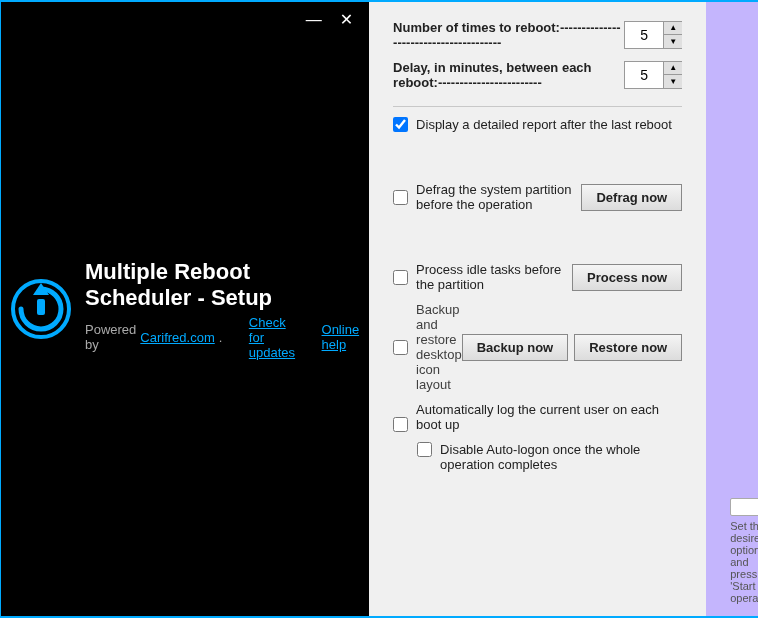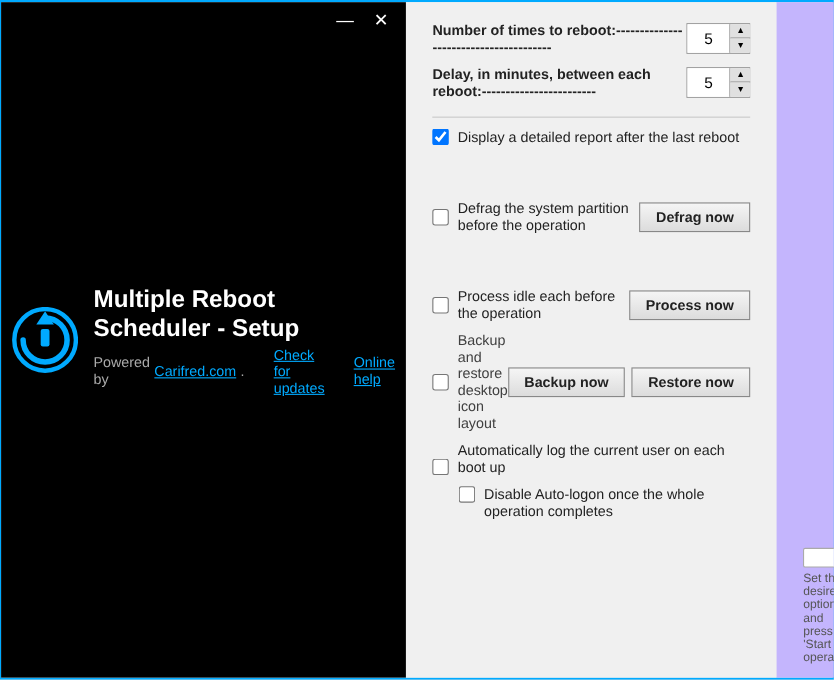--- a/index.html
+++ b/index.html
@@ -336,21 +336,21 @@
     </div>
 
     <div class="checkbox-row-with-btn">
       <input type="checkbox" style="">
       <span class="checkbox-label-part">Defrag the system partition before the operation</span>
       <button class="action-btn">Defrag now</button>
     </div>
 
     <div class="checkbox-row-with-btn">
       <input type="checkbox" style="">
-      <span class="checkbox-label-part">Process idle each before the operation</span>
+      <span class="checkbox-label-part">Process idle tasks before the partition</span>
       <button class="action-btn">Process now</button>
     </div>
 
     <div class="backup-restore-row">
       <input type="checkbox" style="">
       <span class="checkbox-label-part" style="font-size:13px;color:#404040;flex:1;">Backup and restore desktop icon layout</span>
       <button class="action-btn" style="margin-right:6px;">Backup now</button>
       <button class="action-btn">Restore now</button>
     </div>
 

